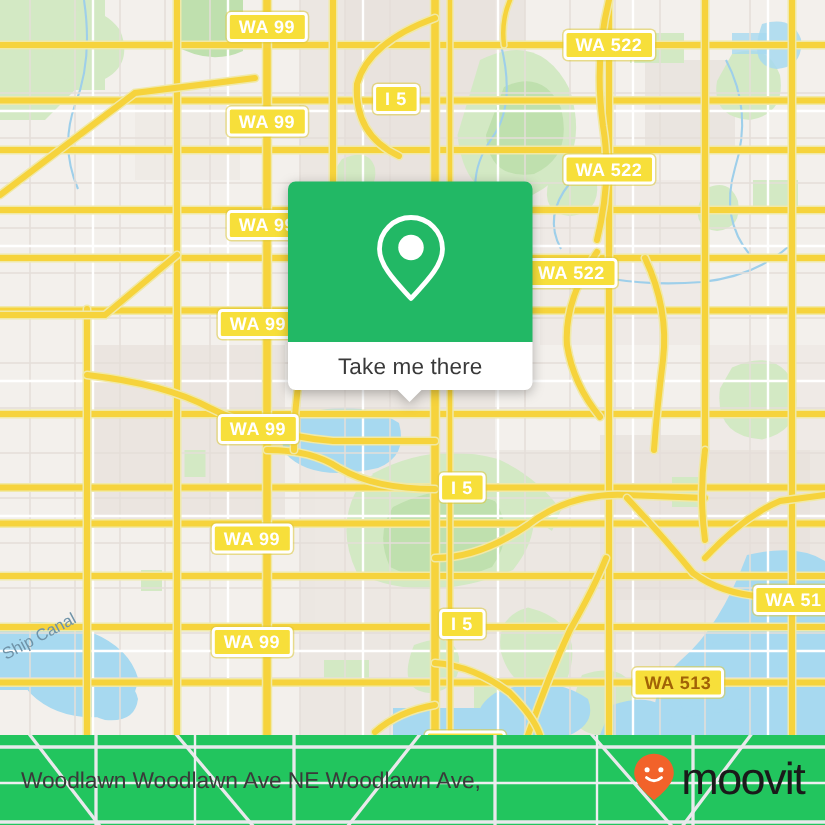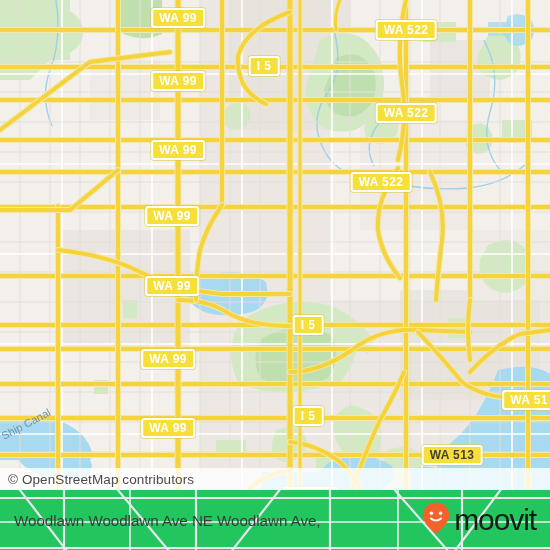--- a/index.html
+++ b/index.html
@@ -306,29 +306,40 @@
         <div style="position: absolute; left: 406px; top: 103px; transform: translateX(-50%); background: rgb(247, 223, 58); border: 2px solid rgb(255, 255, 255); border-radius: 3px; padding: 1px 6px; font-size: 12px; font-weight: bold; color: rgb(255, 255, 255); white-space: nowrap; letter-spacing: 0.4px; line-height: 14px; box-shadow: rgba(220, 200, 60, 0.55) 0px 0px 0px 1px;">WA 522</div>
         <div style="position: absolute; left: 178px; top: 140px; transform: translateX(-50%); background: rgb(247, 223, 58); border: 2px solid rgb(255, 255, 255); border-radius: 3px; padding: 1px 6px; font-size: 12px; font-weight: bold; color: rgb(255, 255, 255); white-space: nowrap; letter-spacing: 0.4px; line-height: 14px; box-shadow: rgba(220, 200, 60, 0.55) 0px 0px 0px 1px;">WA 99</div>
         <div style="position: absolute; left: 381px; top: 172px; transform: translateX(-50%); background: rgb(247, 223, 58); border: 2px solid rgb(255, 255, 255); border-radius: 3px; padding: 1px 6px; font-size: 12px; font-weight: bold; color: rgb(255, 255, 255); white-space: nowrap; letter-spacing: 0.4px; line-height: 14px; box-shadow: rgba(220, 200, 60, 0.55) 0px 0px 0px 1px;">WA 522</div>
         <div style="position: absolute; left: 172px; top: 206px; transform: translateX(-50%); background: rgb(247, 223, 58); border: 2px solid rgb(255, 255, 255); border-radius: 3px; padding: 1px 6px; font-size: 12px; font-weight: bold; color: rgb(255, 255, 255); white-space: nowrap; letter-spacing: 0.4px; line-height: 14px; box-shadow: rgba(220, 200, 60, 0.55) 0px 0px 0px 1px;">WA 99</div>
         <div style="position: absolute; left: 172px; top: 276px; transform: translateX(-50%); background: rgb(247, 223, 58); border: 2px solid rgb(255, 255, 255); border-radius: 3px; padding: 1px 6px; font-size: 12px; font-weight: bold; color: rgb(255, 255, 255); white-space: nowrap; letter-spacing: 0.4px; line-height: 14px; box-shadow: rgba(220, 200, 60, 0.55) 0px 0px 0px 1px;">WA 99</div>
         <div style="position: absolute; left: 308px; top: 315px; transform: translateX(-50%); background: rgb(247, 223, 58); border: 2px solid rgb(255, 255, 255); border-radius: 3px; padding: 1px 6px; font-size: 12px; font-weight: bold; color: rgb(255, 255, 255); white-space: nowrap; letter-spacing: 0.4px; line-height: 14px; box-shadow: rgba(220, 200, 60, 0.55) 0px 0px 0px 1px;">I 5</div>
         <div style="position: absolute; left: 168px; top: 349px; transform: translateX(-50%); background: rgb(247, 223, 58); border: 2px solid rgb(255, 255, 255); border-radius: 3px; padding: 1px 6px; font-size: 12px; font-weight: bold; color: rgb(255, 255, 255); white-space: nowrap; letter-spacing: 0.4px; line-height: 14px; box-shadow: rgba(220, 200, 60, 0.55) 0px 0px 0px 1px;">WA 99</div>
         <div style="position: absolute; left: 529px; top: 390px; transform: translateX(-50%); background: rgb(247, 223, 58); border: 2px solid rgb(255, 255, 255); border-radius: 3px; padding: 1px 6px; font-size: 12px; font-weight: bold; color: rgb(255, 255, 255); white-space: nowrap; letter-spacing: 0.4px; line-height: 14px; box-shadow: rgba(220, 200, 60, 0.55) 0px 0px 0px 1px;">WA 51</div>
         <div style="position: absolute; left: 308px; top: 406px; transform: translateX(-50%); background: rgb(247, 223, 58); border: 2px solid rgb(255, 255, 255); border-radius: 3px; padding: 1px 6px; font-size: 12px; font-weight: bold; color: rgb(255, 255, 255); white-space: nowrap; letter-spacing: 0.4px; line-height: 14px; box-shadow: rgba(220, 200, 60, 0.55) 0px 0px 0px 1px;">I 5</div>
         <div style="position: absolute; left: 168px; top: 418px; transform: translateX(-50%); background: rgb(247, 223, 58); border: 2px solid rgb(255, 255, 255); border-radius: 3px; padding: 1px 6px; font-size: 12px; font-weight: bold; color: rgb(255, 255, 255); white-space: nowrap; letter-spacing: 0.4px; line-height: 14px; box-shadow: rgba(220, 200, 60, 0.55) 0px 0px 0px 1px;">WA 99</div>
-        <div style="position: absolute; left: 452px; top: 445px; transform: translateX(-50%); background: rgb(247, 223, 58); border: 2px solid rgb(255, 255, 255); border-radius: 3px; padding: 1px 6px; font-size: 12px; font-weight: bold; color: #404040; white-space: nowrap; letter-spacing: 0.4px; line-height: 14px; box-shadow: rgba(220, 200, 60, 0.55) 0px 0px 0px 1px;">WA 513</div>
+        <div style="position: absolute; left: 452px; top: 445px; transform: translateX(-50%); background: rgb(247, 223, 58); border: 2px solid rgb(255, 255, 255); border-radius: 3px; padding: 1px 6px; font-size: 12px; font-weight: bold; color: #a16207; white-space: nowrap; letter-spacing: 0.4px; line-height: 14px; box-shadow: rgba(220, 200, 60, 0.55) 0px 0px 0px 1px;">WA 513</div>
         <div style="position: absolute; left: 310px; top: 487px; transform: translateX(-50%); background: rgb(247, 223, 58); border: 2px solid rgb(255, 255, 255); border-radius: 3px; padding: 1px 6px; font-size: 12px; font-weight: bold; color: rgb(255, 255, 255); white-space: nowrap; letter-spacing: 0.4px; line-height: 14px; box-shadow: rgba(220, 200, 60, 0.55) 0px 0px 0px 1px;">WA 99</div>
       </div>
 
-    <div class="osm-strip">
-      <span class="osm-text">© OpenStreetMap contributors</span>
+  </div>
+
+  <div class="card">
+    <div class="card-body">
+      <span>
+        <svg width="52" height="64" viewBox="0 0 52 64">
+          <path d="M26 5 C14.4 5 5 14.4 5 26 C5 38 18 50 26 59 C34 50 47 38 47 26 C47 14.4 37.6 5 26 5 Z" fill="none" stroke="#ffffff" stroke-width="3.2" stroke-linejoin="round"></path>
+          <circle cx="26" cy="25" r="8.5" fill="#ffffff"></circle>
+        </svg>
+      </span>
     </div>
+    <div class="card-foot">
+      <span class="card-foot-label">Take me there</span>
+    </div>
+    <div class="card-tail"></div>
   </div>
-
 
   <div class="footer">
     <svg class="footer-watermark" width="550" height="112" viewBox="0 0 550 112">
       <g stroke="#e9e9ec" stroke-width="2.2" fill="none">
         <path d="M0 34 H550"></path>
           <path d="M0 84 H550"></path>
         <path d="M64 0 V112"></path>
           <path d="M196 0 V112"></path>
           <path d="M330 0 V112"></path>
           <path d="M462 0 V112"></path>

